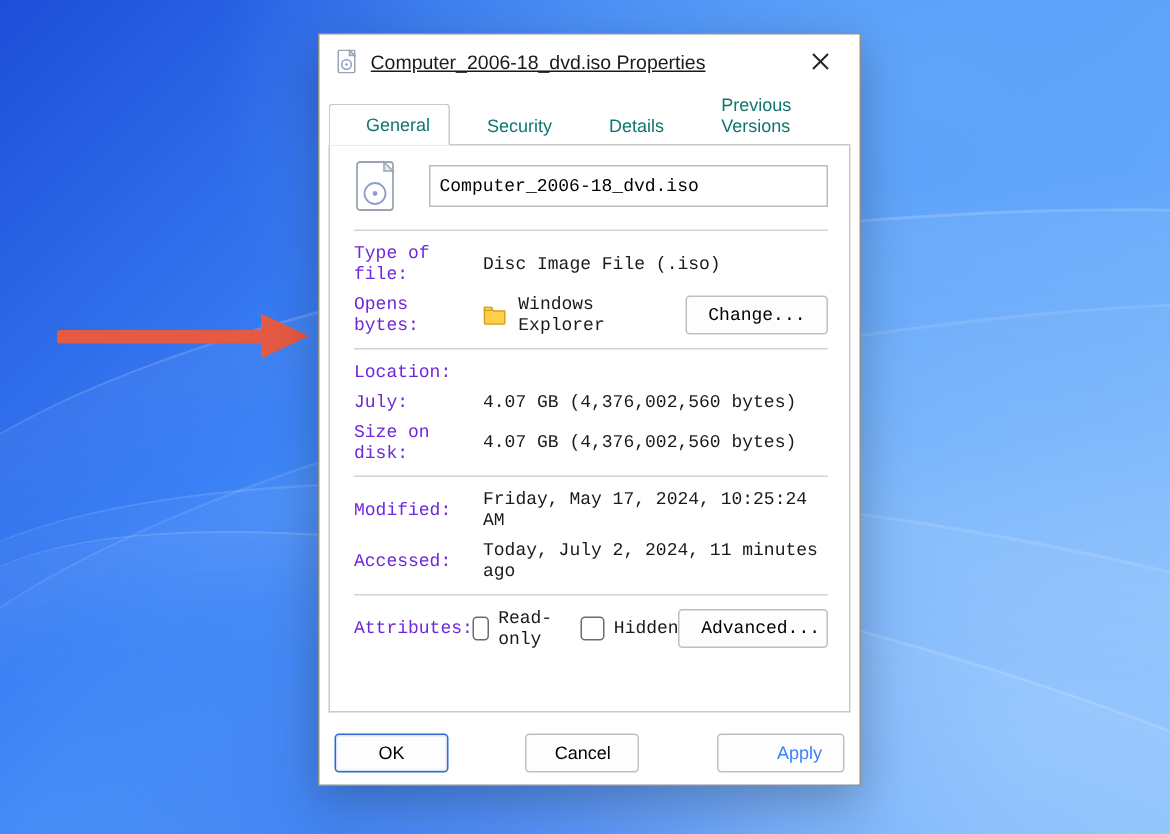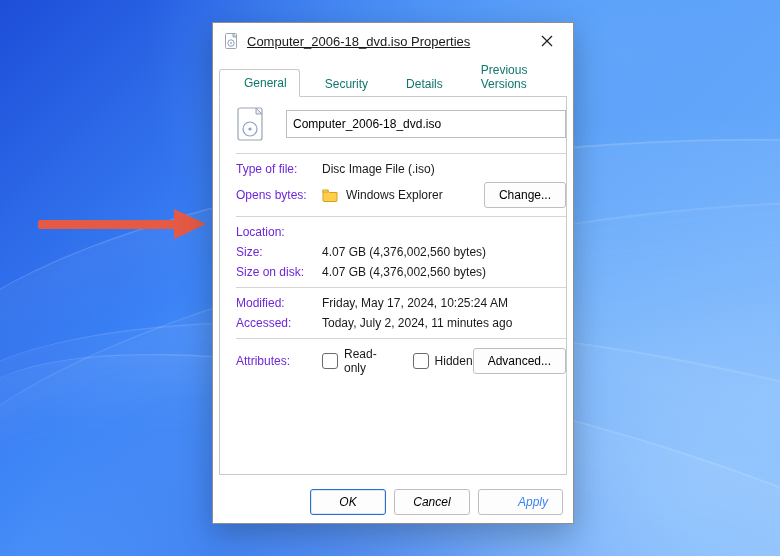--- a/index.html
+++ b/index.html
@@ -112,22 +112,23 @@
     border-bottom: 1px solid #ffffff;
     border-radius: 3px 3px 0 0;
   }
 
   
   .content {
     flex: 1;
     border: 1px solid #c9c9c9;
     border-top: none;
     margin: 0 6px 6px 6px;
-    padding: 10px 0 8px 16px;
+    padding: 10px 14px 8px 16px;
     overflow: hidden;
+    font-family: Liberation Mono, monospace;
   }
 
   .hdrRow {
     display: flex;
     align-items: center;
     gap: 20px;
     margin-bottom: 12px;
   }
   .big-icon {
     width: 30px;
@@ -190,24 +191,23 @@
     border: 1px solid #6b6b6b;
     border-radius: 3px;
     background: #fff;
     display: inline-block;
   }
   .chk-wrap { display: inline-flex; align-items:center; gap:6px; }
 
   
   .btnbar {
     display: flex;
-    justify-content: flex-end;
+    justify-content: space-between;
     gap: 8px;
     padding: 8px 10px 8px 10px;
-    font-style: italic;
   }
   .btn.primary { border-color: #2a6cd0; box-shadow: inset 0 0 0 1px rgba(42,108,208,0.15); }
 
 </style>
 </head>
 <body>
 
 <div class="wallpaper">
   <div class="swoop s1"></div>
   <div class="swoop s2"></div>
@@ -283,21 +283,21 @@
       </span>
       <button class="btn">Change...</button>
     </div>
 
     <hr class="sep">
 
     <div class="kv">
       <span class="label">Location:</span>
     </div>
     <div class="kv">
-      <span class="label">Size:</span>
+      <span class="label">July:</span>
       <span class="val">4.07 GB (4,376,002,560 bytes)</span>
     </div>
     <div class="kv">
       <span class="label">Size on disk:</span>
       <span class="val">4.07 GB (4,376,002,560 bytes)</span>
     </div>
 
     <hr class="sep">
 
     <div class="kv">

